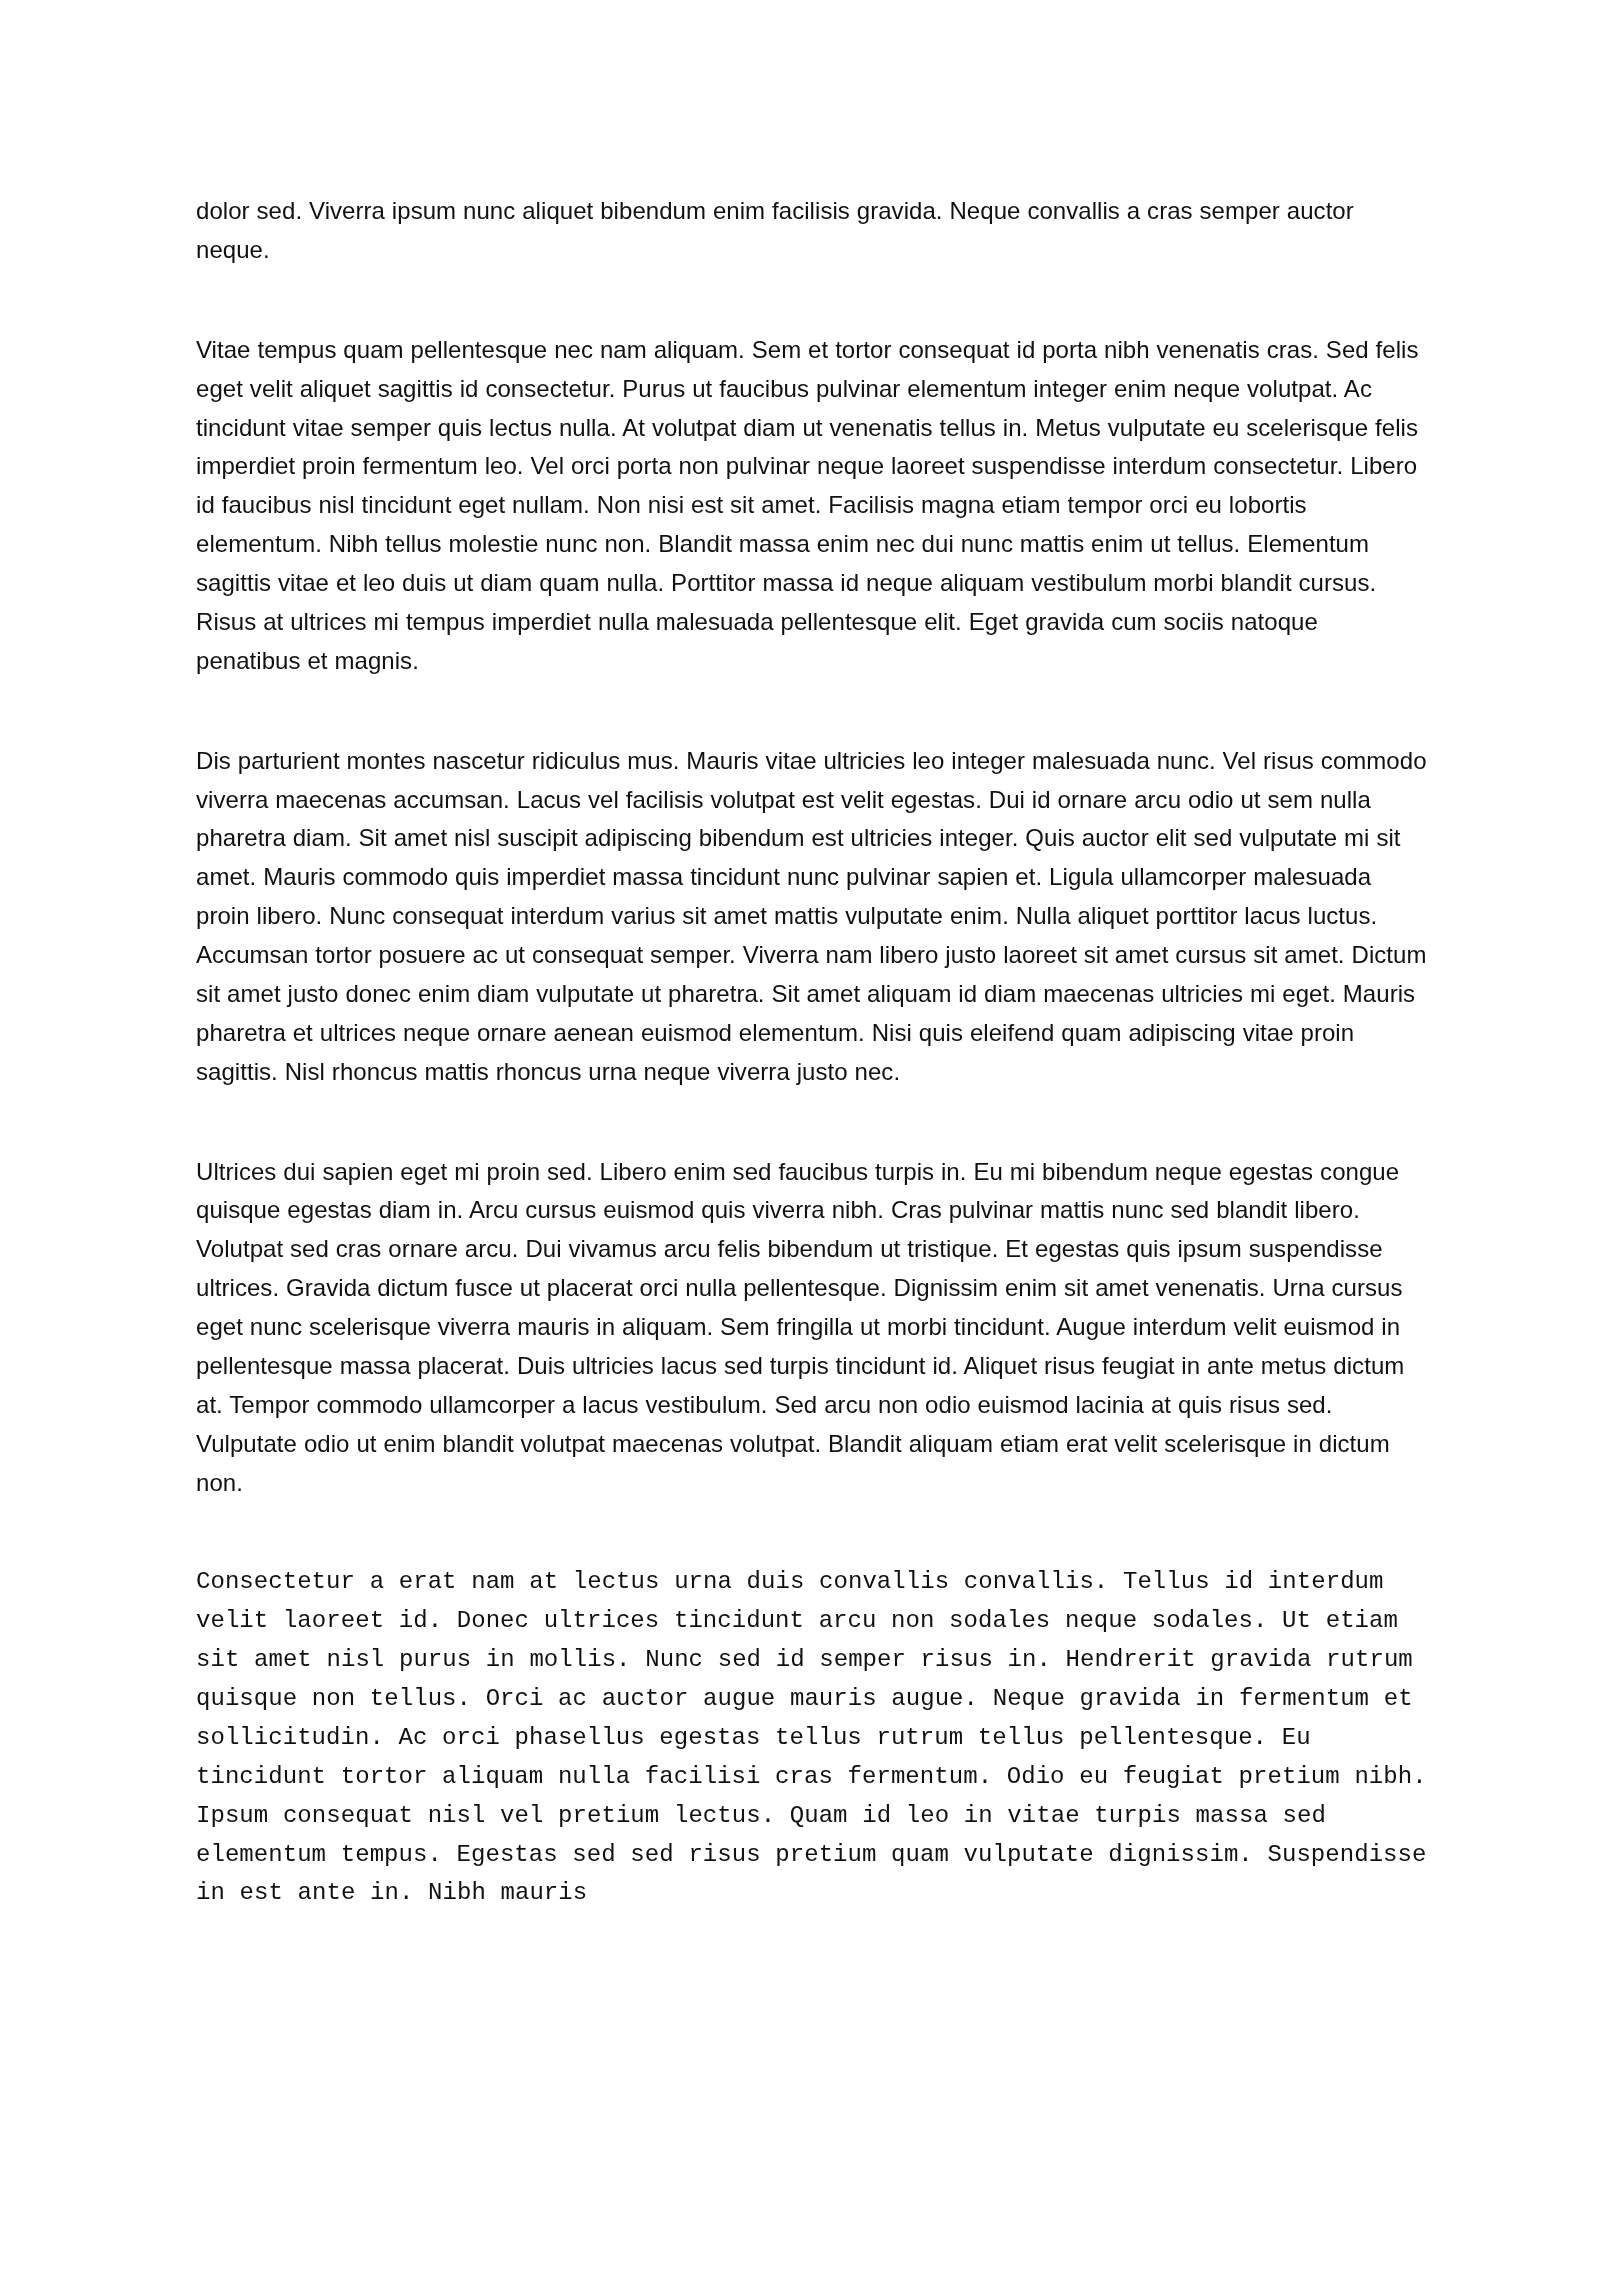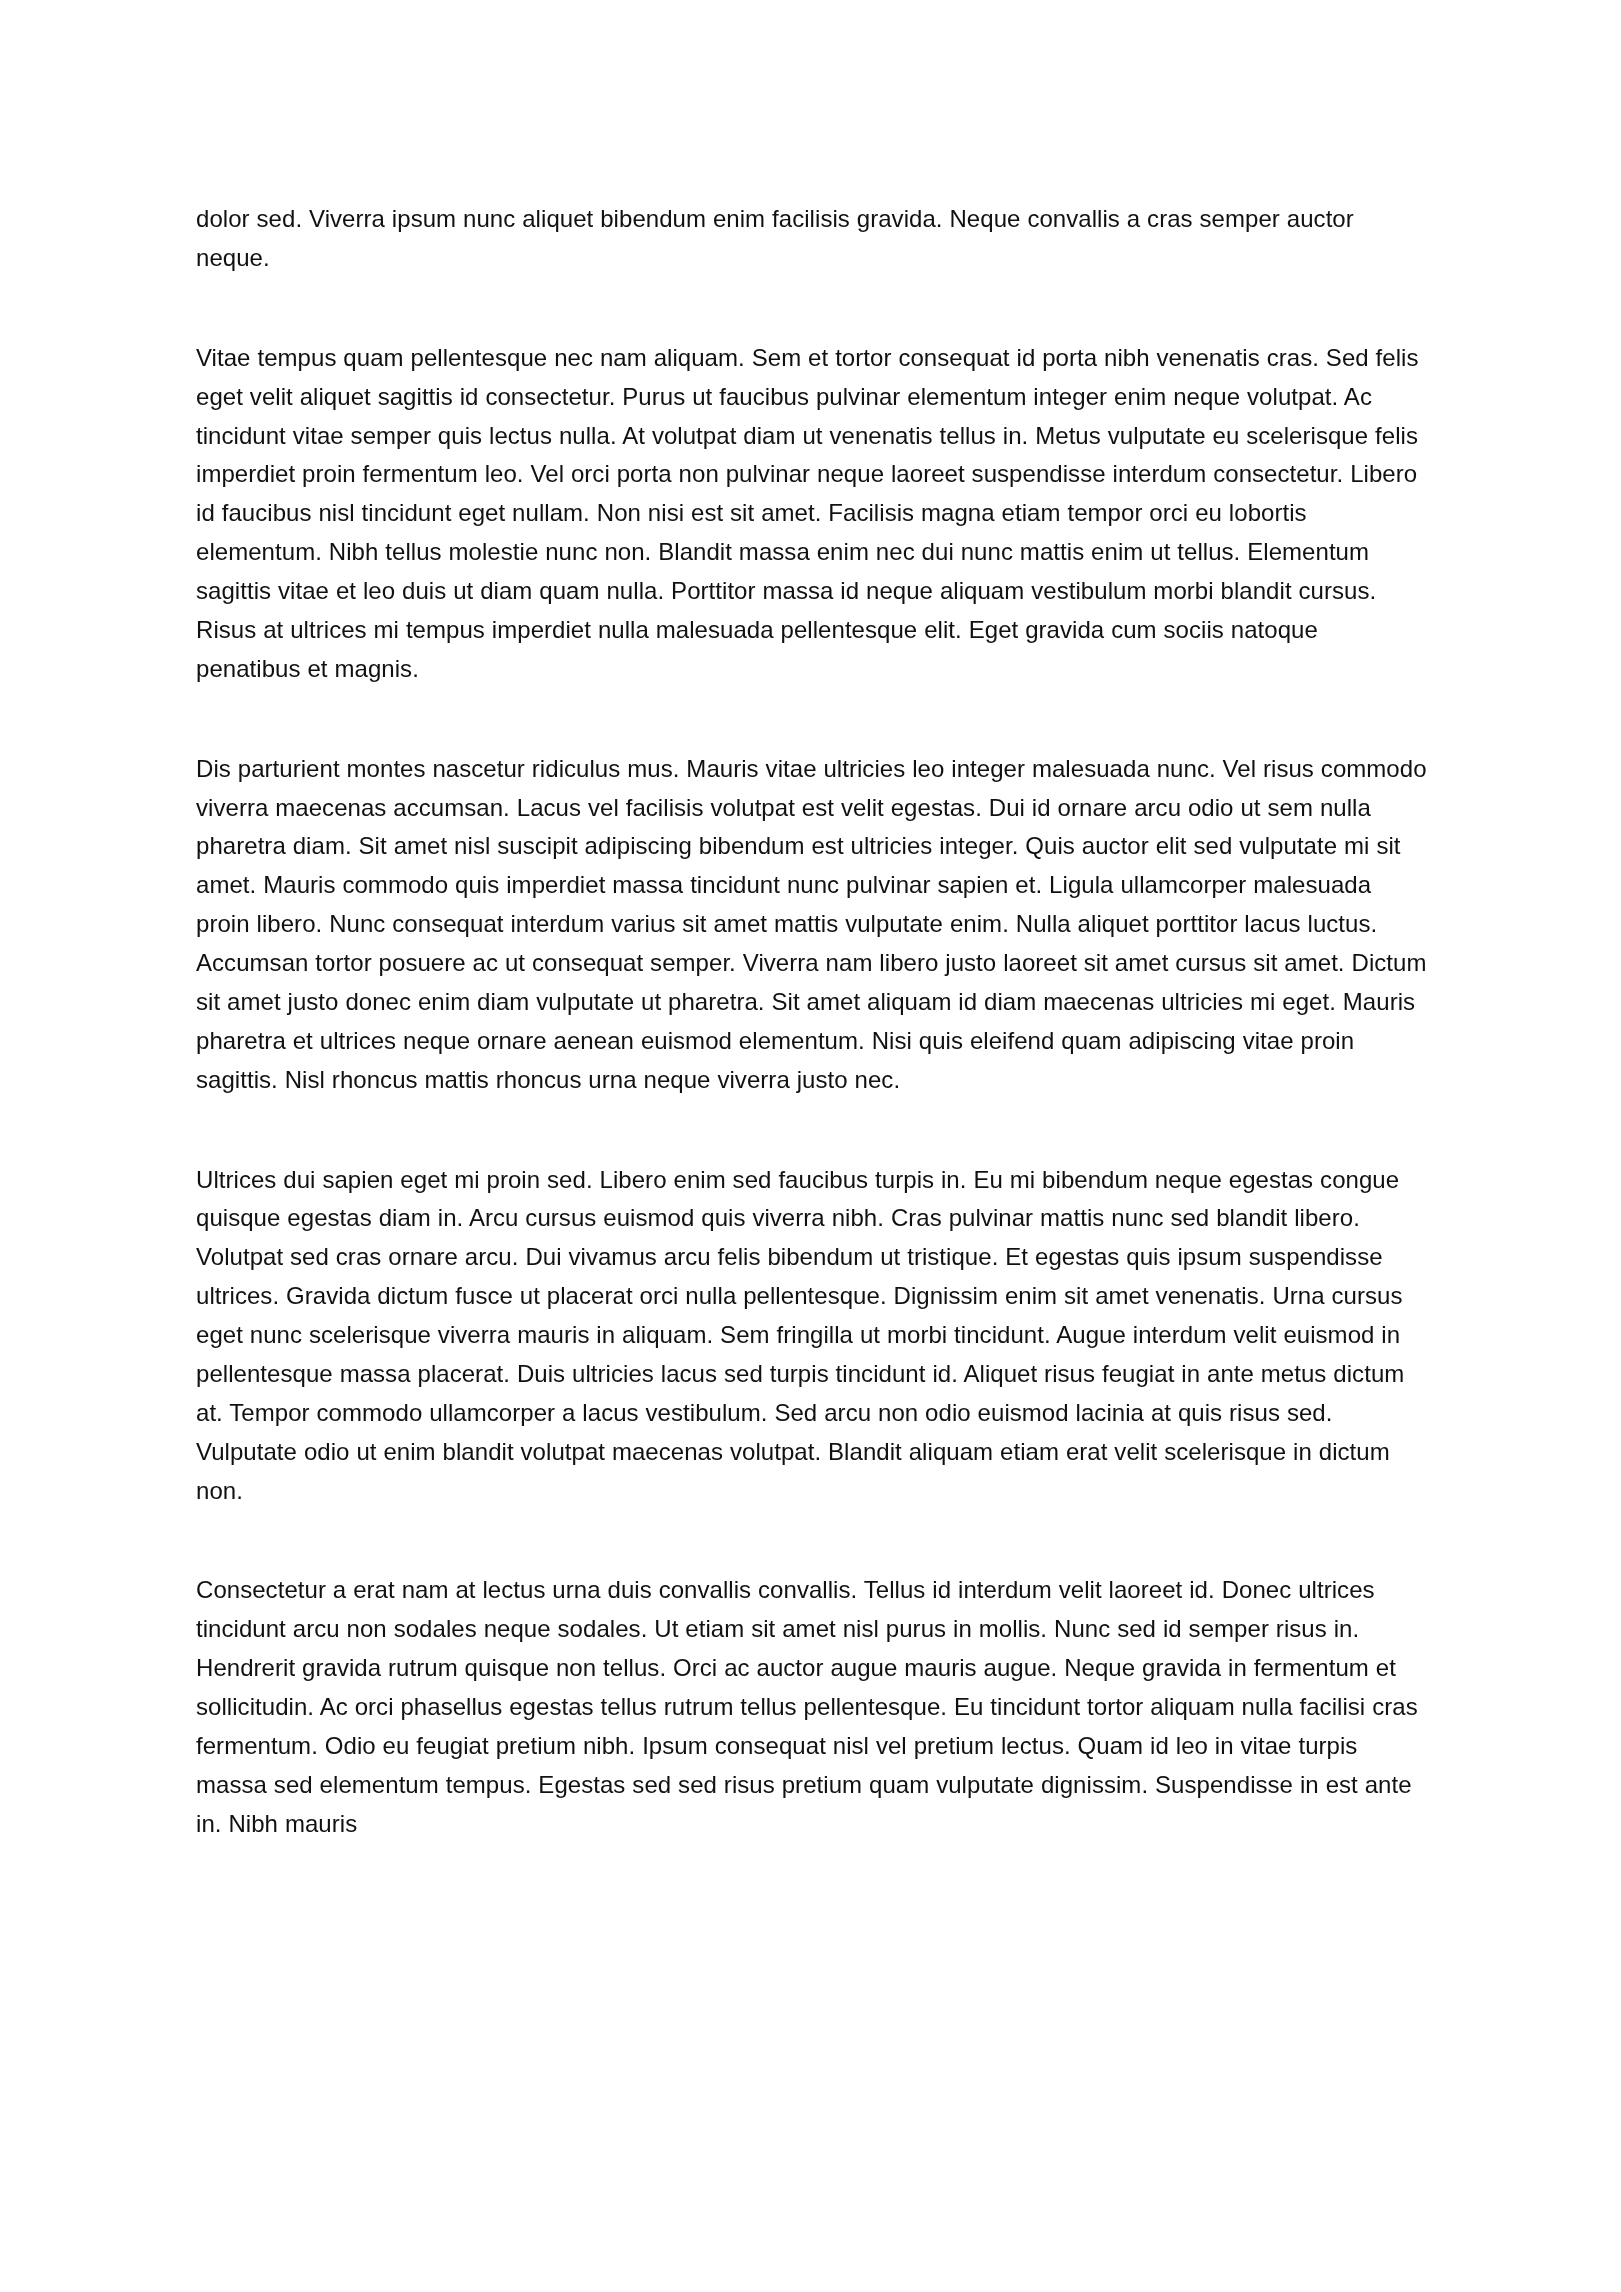--- a/index.html
+++ b/index.html
@@ -11,34 +11,35 @@
     width: 1621px;
     height: 2293px;
     background: #ffffff;
     position: relative;
     box-sizing: border-box;
     font-family: "Liberation Sans", sans-serif;
   }
   .text-column {
     position: absolute;
     left: 196px;
-    top: 200px;
+    top: 192px;
     width: 1233px;
   }
   p.para {
     margin: 0 0 61px 0;
     font-size: 24px;
     line-height: 1.62;
     color: #111111;
     text-align: left;
     letter-spacing: 0.05px;
     word-spacing: 0.2px;
   }
   p.para:last-child {
     margin-bottom: 5px;
+    font-family: Liberation Mono, monospace;
   }
 </style>
 </head>
 <body>
 
 <div class="page">
   <div class="text-column">
     <p class="para">dolor sed. Viverra ipsum nunc aliquet bibendum enim facilisis gravida. Neque convallis a cras semper auctor neque.</p>
     <p class="para">Vitae tempus quam pellentesque nec nam aliquam. Sem et tortor consequat id porta nibh venenatis cras. Sed felis eget velit aliquet sagittis id consectetur. Purus ut faucibus pulvinar elementum integer enim neque volutpat. Ac tincidunt vitae semper quis lectus nulla. At volutpat diam ut venenatis tellus in. Metus vulputate eu scelerisque felis imperdiet proin fermentum leo. Vel orci porta non pulvinar neque laoreet suspendisse interdum consectetur. Libero id faucibus nisl tincidunt eget nullam. Non nisi est sit amet. Facilisis magna etiam tempor orci eu lobortis elementum. Nibh tellus molestie nunc non. Blandit massa enim nec dui nunc mattis enim ut tellus. Elementum sagittis vitae et leo duis ut diam quam nulla. Porttitor massa id neque aliquam vestibulum morbi blandit cursus. Risus at ultrices mi tempus imperdiet nulla malesuada pellentesque elit. Eget gravida cum sociis natoque penatibus et magnis.</p>
     <p class="para">Dis parturient montes nascetur ridiculus mus. Mauris vitae ultricies leo integer malesuada nunc. Vel risus commodo viverra maecenas accumsan. Lacus vel facilisis volutpat est velit egestas. Dui id ornare arcu odio ut sem nulla pharetra diam. Sit amet nisl suscipit adipiscing bibendum est ultricies integer. Quis auctor elit sed vulputate mi sit amet. Mauris commodo quis imperdiet massa tincidunt nunc pulvinar sapien et. Ligula ullamcorper malesuada proin libero. Nunc consequat interdum varius sit amet mattis vulputate enim. Nulla aliquet porttitor lacus luctus. Accumsan tortor posuere ac ut consequat semper. Viverra nam libero justo laoreet sit amet cursus sit amet. Dictum sit amet justo donec enim diam vulputate ut pharetra. Sit amet aliquam id diam maecenas ultricies mi eget. Mauris pharetra et ultrices neque ornare aenean euismod elementum. Nisi quis eleifend quam adipiscing vitae proin sagittis. Nisl rhoncus mattis rhoncus urna neque viverra justo nec.</p>

